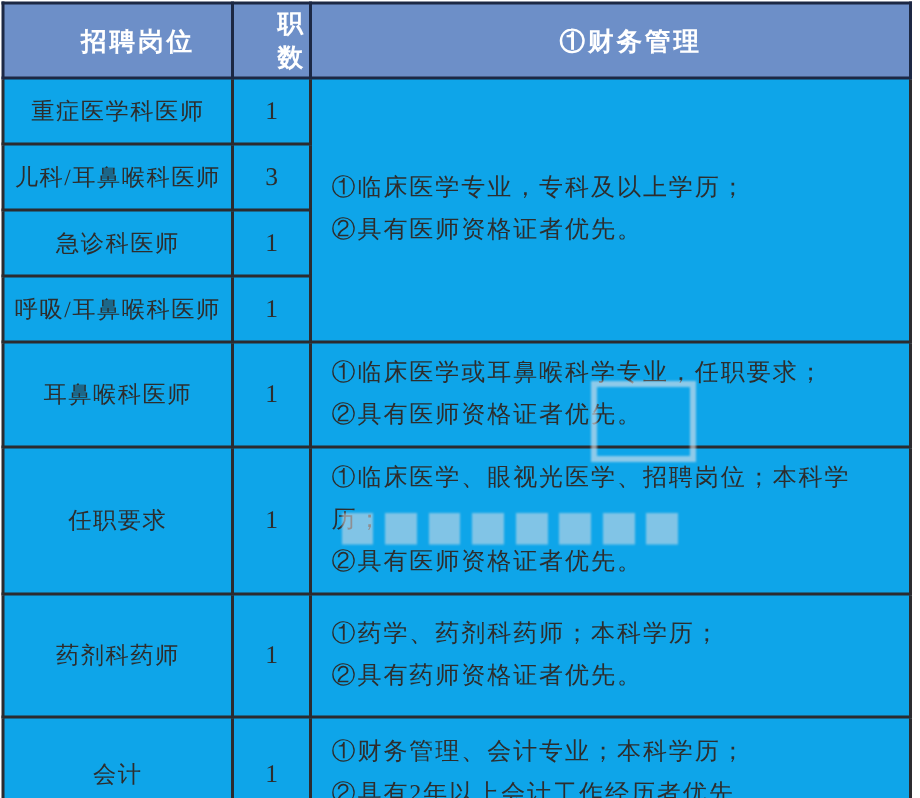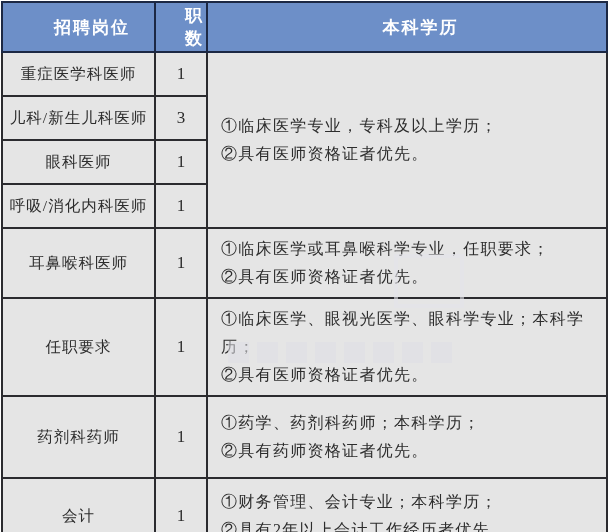--- a/index.html
+++ b/index.html
@@ -29,21 +29,21 @@
     font-weight: bold;
     font-size: 17px;
     letter-spacing: 2px;
     border: 2px solid var(--border-dark, #1c2844);
     text-align: center;
     padding-left: 28px;
   }
   td {
     border: 2px solid var(--border-body, #2b2b2f);
     color: var(--text-color, #2d2d2d);
-    background: #e5e5e5;
+    background: #0ea5e9;
   }
   td.pos {
     text-align: center;
     font-size: 15.5px;
     letter-spacing: 1px;
     padding: 2px;
   }
   td.num {
     text-align: center;
     font-size: 17px;
@@ -82,58 +82,58 @@
 <table class="recruit-table">
   <colgroup>
     <col class="c-pos">
       <col class="c-num">
       <col class="c-req">
   </colgroup>
   <tbody>
       <tr class="h-head">
     <th class="hdr">招聘岗位</th>
     <th class="hdr">职数</th>
-    <th class="hdr">本科学历</th>
+    <th class="hdr">①财务管理</th>
   </tr>
 
   <tr class="h-a">
     <td class="pos">重症医学科医师</td>
     <td class="num">1</td>
     <td class="req" rowspan="4">
       <span class="req-line">①临床医学专业，专科及以上学历；</span>
       <span class="req-line">②具有医师资格证者优先。</span>
     </td>
   </tr>
   <tr class="h-a">
-    <td class="pos">儿科/新生儿科医师</td>
+    <td class="pos">儿科/耳鼻喉科医师</td>
     <td class="num">3</td>
   </tr>
   <tr class="h-a">
-    <td class="pos">眼科医师</td>
+    <td class="pos">急诊科医师</td>
     <td class="num">1</td>
   </tr>
   <tr class="h-a">
-    <td class="pos">呼吸/消化内科医师</td>
+    <td class="pos">呼吸/耳鼻喉科医师</td>
     <td class="num">1</td>
   </tr>
 
   <tr class="h-b">
     <td class="pos">耳鼻喉科医师</td>
     <td class="num">1</td>
     <td class="req">
       <span class="req-line">①临床医学或耳鼻喉科学专业，任职要求；</span>
       <span class="req-line">②具有医师资格证者优先。</span>
     </td>
   </tr>
 
   <tr class="h-c">
     <td class="pos">任职要求</td>
     <td class="num">1</td>
     <td class="req">
-      <span class="req-line">①临床医学、眼视光医学、眼科学专业；本科学历；</span>
+      <span class="req-line">①临床医学、眼视光医学、招聘岗位；本科学历；</span>
       <span class="req-line">②具有医师资格证者优先。</span>
     </td>
   </tr>
 
   <tr class="h-d">
     <td class="pos">药剂科药师</td>
     <td class="num">1</td>
     <td class="req">
       <span class="req-line">①药学、药剂科药师；本科学历；</span>
       <span class="req-line">②具有药师资格证者优先。</span>

